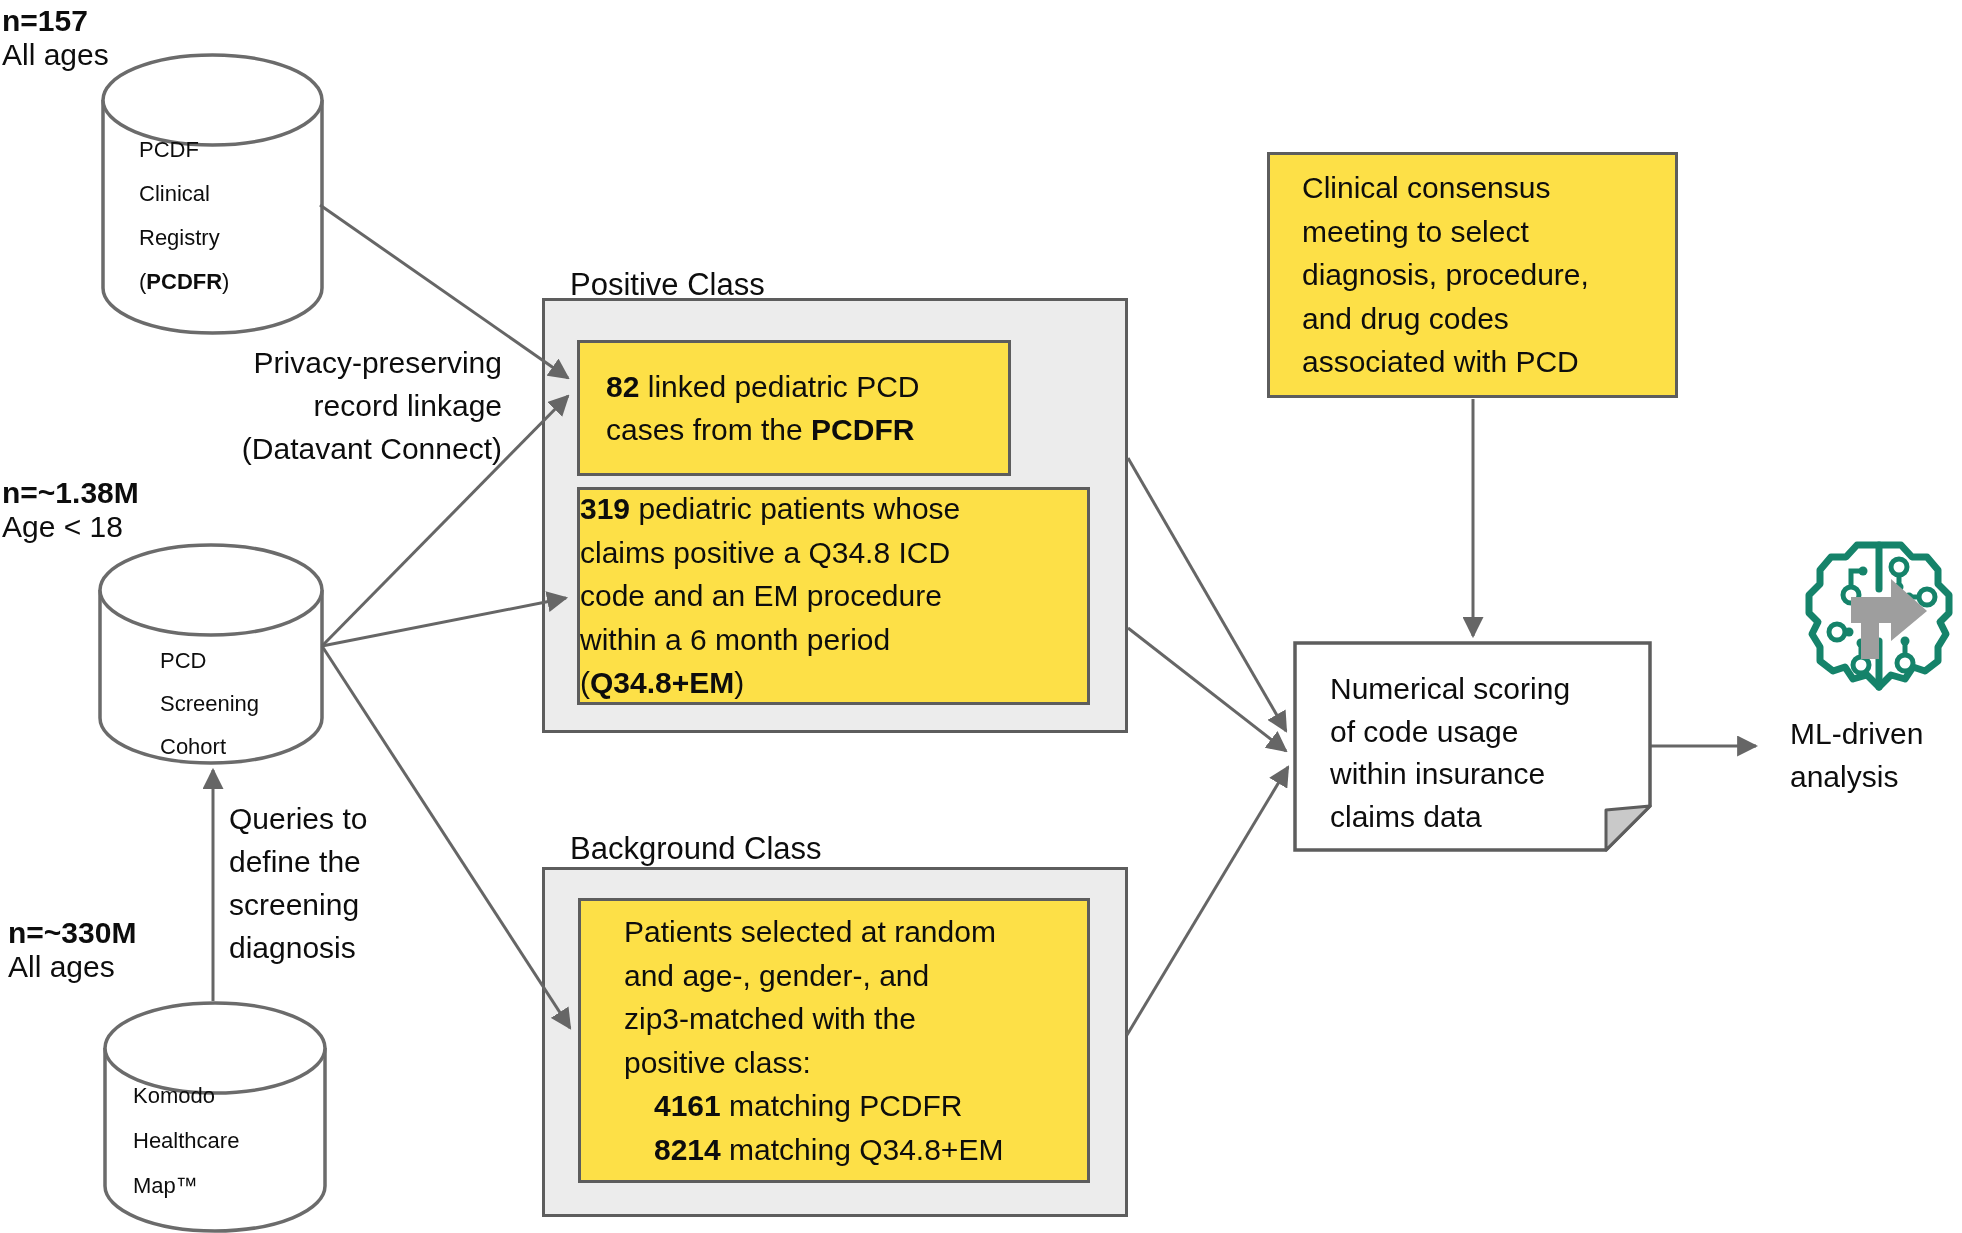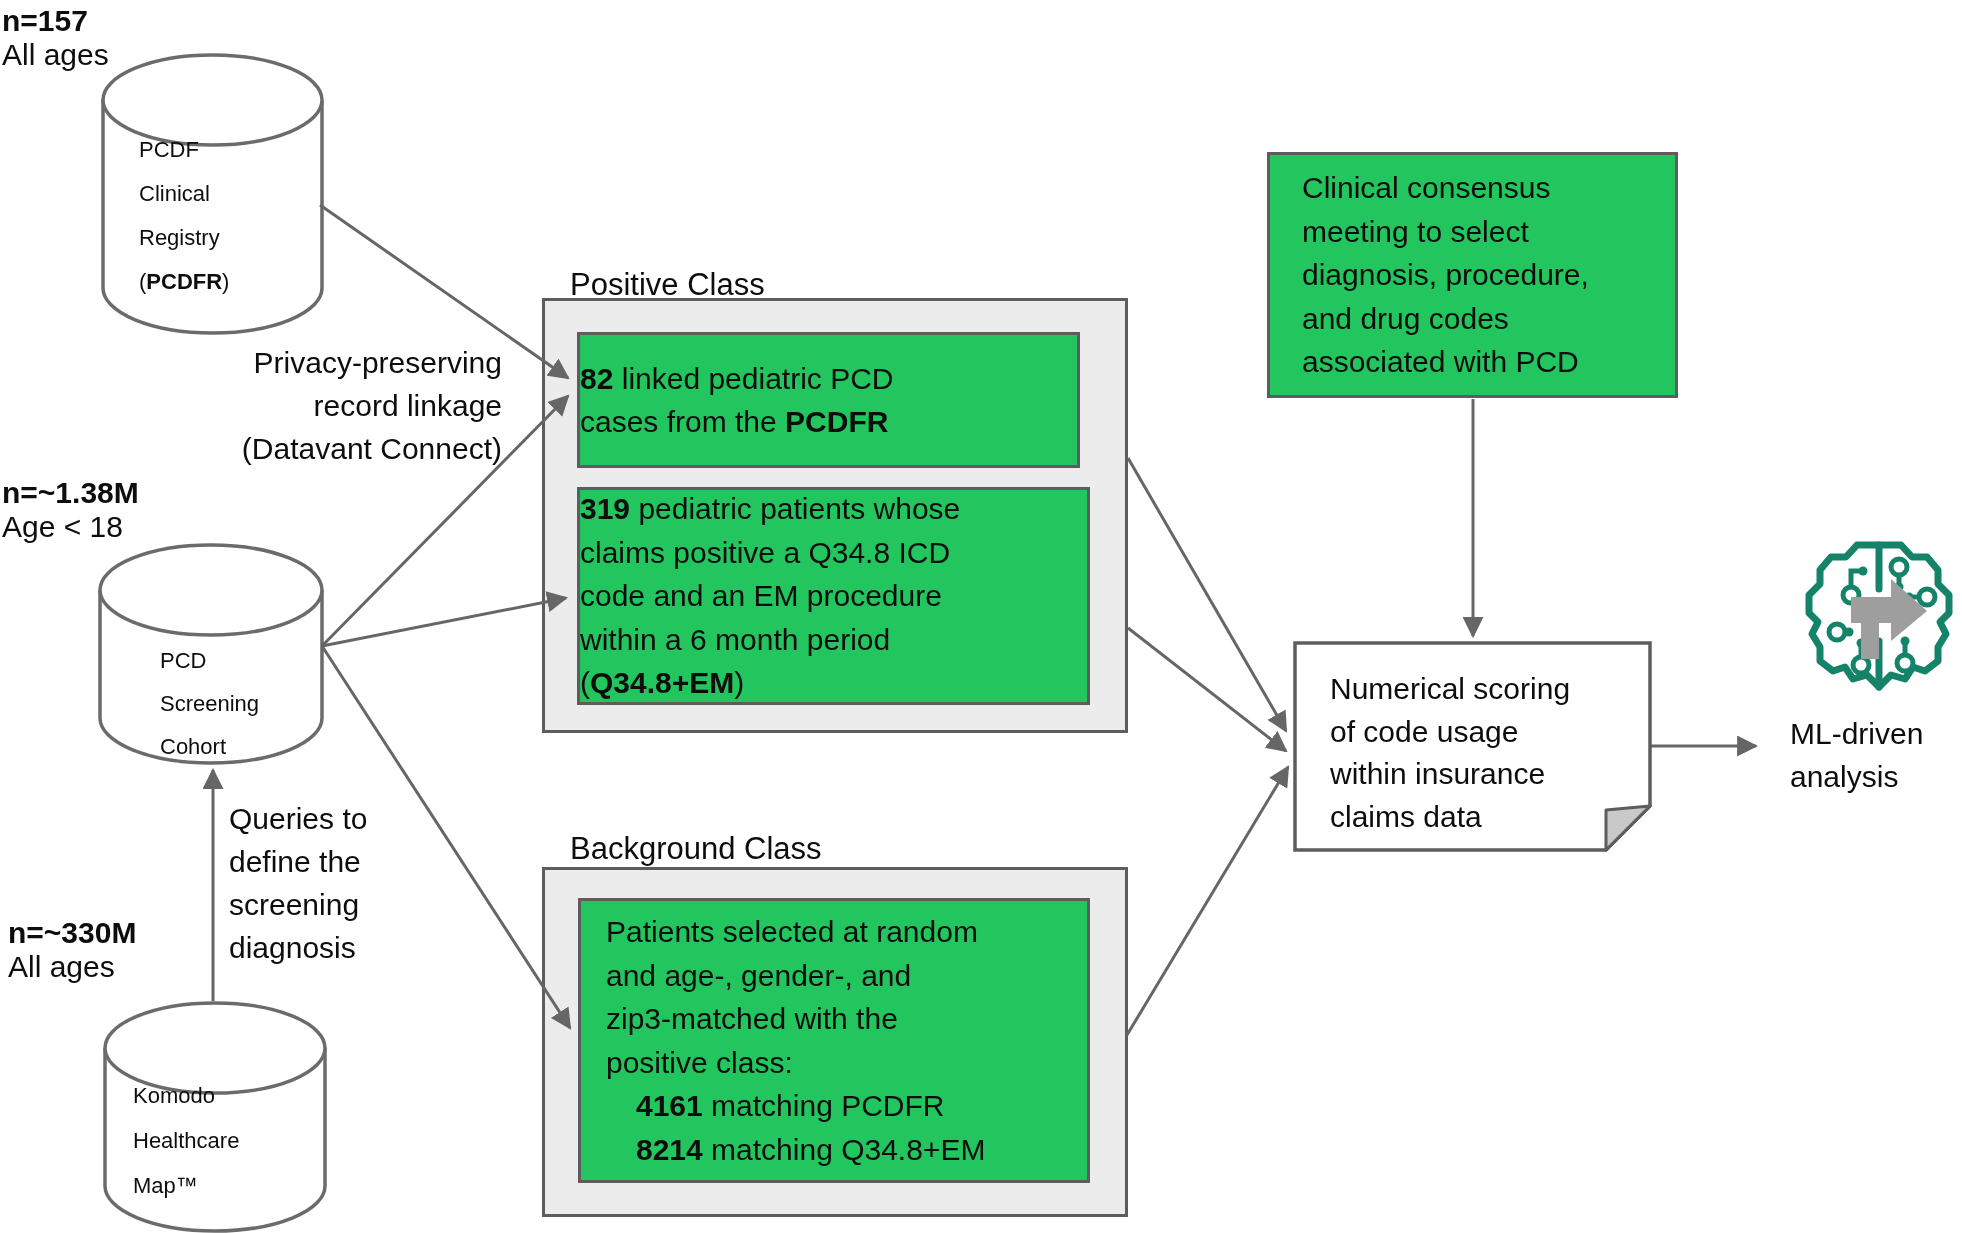--- a/index.html
+++ b/index.html
@@ -10,21 +10,21 @@
   .stage svg.underlay{position:absolute;left:0;top:0;z-index:2;pointer-events:none;}
   .abs{position:absolute;}
   .txt{font-size:30px;line-height:43px;white-space:nowrap;z-index:3;}
   .b{font-weight:bold;}
   .srclbl{z-index:3;font-size:30px;line-height:34px;}
   .srclbl .n{font-weight:bold;}
   .classbox{
     position:absolute;background:#ececec;border:3px solid #5d5d5d;z-index:1;box-sizing:border-box;
   }
   .whitebox{
-    position:absolute;background:#22c55e;border:3px solid #5d5d5d;z-index:1;box-sizing:border-box;
+    position:absolute;background:#fde047;border:3px solid #5d5d5d;z-index:1;box-sizing:border-box;
     display:flex;flex-direction:column;justify-content:center;
   }
   .whitebox .ln{font-size:30px;line-height:43.5px;white-space:nowrap;}
   .classtitle{position:absolute;font-size:31px;z-index:3;white-space:nowrap;margin-top:25px;}
   .edgelabel{position:absolute;font-size:30px;line-height:43px;z-index:3;}
   .right{text-align:right;}
   .indent{padding-left:30px;}
   .cyltxt{position:absolute;z-index:3;font-size:22px;line-height:44px;white-space:nowrap;}
 </style>
 </head>
@@ -140,37 +140,37 @@
   <div class="edgelabel" style="left:229px;top:797px;">
     <div>Queries to</div>
     <div>define the</div>
     <div>screening</div>
     <div>diagnosis</div>
   </div>
 
   <div class="classtitle" style="left:570px;top:242px;">Positive Class</div>
   <div class="classbox" style="left:542px;top:298px;width:586px;height:435px;"></div>
 
-  <div class="whitebox" style="left:577px;top:332px;width:503px;height:136px;">
+  <div class="whitebox" style="left:577px;top:340px;width:434px;height:136px;padding-left:26px;">
     <div class="ln"><span class="b">82</span><span> linked pediatric PCD</span></div>
     <div class="ln"><span>cases from the </span><span class="b">PCDFR</span></div>
   </div>
 
   <div class="whitebox" style="left:577px;top:487px;width:513px;height:218px;">
     <div class="ln"><span class="b">319</span><span> pediatric patients whose</span></div>
     <div class="ln">claims positive a Q34.8 ICD</div>
     <div class="ln">code and an EM procedure</div>
     <div class="ln">within a 6 month period</div>
     <div class="ln"><span>(</span><span class="b">Q34.8+EM</span><span>)</span></div>
   </div>
 
   <div class="classtitle" style="left:570px;top:806px;">Background Class</div>
   <div class="classbox" style="left:542px;top:867px;width:586px;height:350px;"></div>
 
-  <div class="whitebox" style="left:578px;top:898px;width:512px;height:285px;padding-left:25px;">
+  <div class="whitebox" style="left:578px;top:898px;width:512px;height:285px;padding-left:43px;">
     <div class="ln">Patients selected at random</div>
     <div class="ln">and age-, gender-, and</div>
     <div class="ln">zip3-matched with the</div>
     <div class="ln">positive class:</div>
     <div class="ln indent"><span class="b">4161</span><span> matching PCDFR</span></div>
     <div class="ln indent"><span class="b">8214</span><span> matching Q34.8+EM</span></div>
   </div>
 
   <div class="whitebox" style="left:1267px;top:152px;width:411px;height:246px;padding-left:32px;">
     <div class="ln">Clinical consensus</div>

